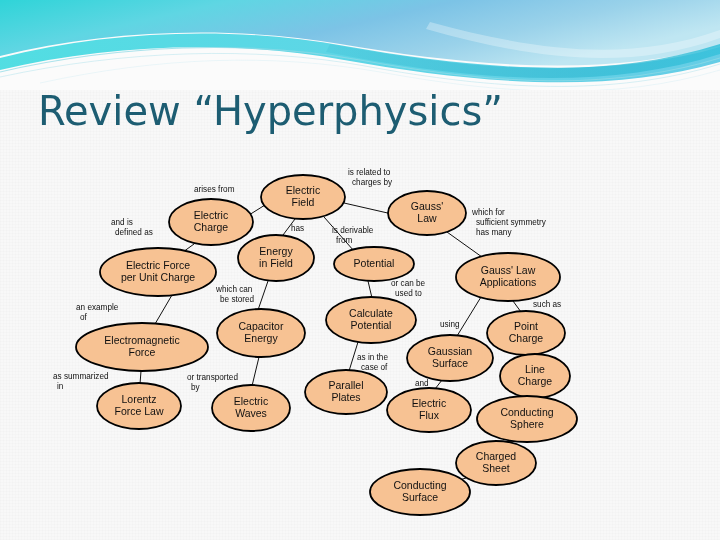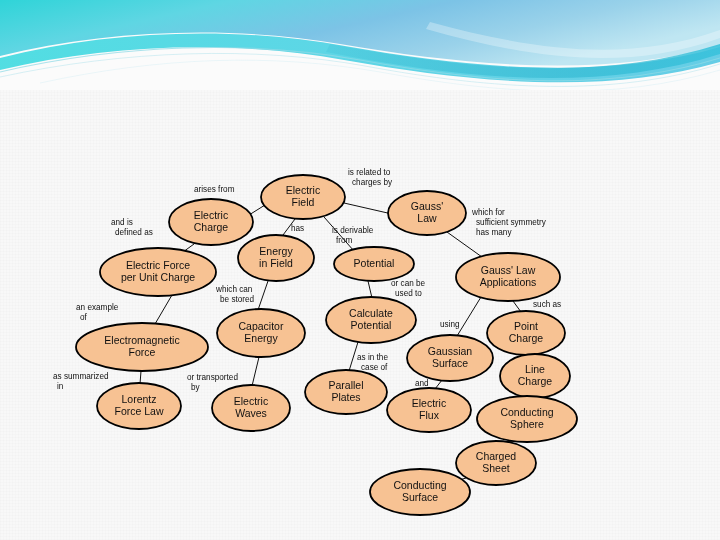--- a/index.html
+++ b/index.html
@@ -101,20 +101,21 @@
     <rect x="0" y="0" width="720" height="90" fill="#fbfbfb"></rect>
     <path d="M0,0 L720,0 L720,46 C600,78 470,66 340,44 C230,25 105,30 0,56 Z" fill="url(#gradTop)"></path>
     <path d="M0,58 C110,30 235,26 345,46 C475,69 605,80 720,47 L720,62 C606,95 474,83 344,60 C234,40 110,44 0,70 Z" fill="url(#gradBand)" opacity="0.92"></path>
     <path d="M330,44 C470,70 600,82 720,44 L720,54 C600,92 466,80 326,52 Z" fill="url(#gradBandDeep)"></path>
     <path d="M0,72 C120,44 250,40 360,60 C490,84 610,92 720,58" fill="none" stroke="#8fd9e6" stroke-width="1.1" opacity="0.75"></path>
     <path d="M0,77 C125,50 255,46 365,66 C495,90 612,97 720,64" fill="none" stroke="#bfe7ef" stroke-width="0.9" opacity="0.7"></path>
     <path d="M40,83 C160,57 270,53 380,72 C505,95 615,101 720,70" fill="none" stroke="#d8eff5" stroke-width="0.8" opacity="0.6"></path>
     <path d="M430,22 C540,52 630,62 720,30 L720,38 C628,71 536,60 426,29 Z" fill="#ffffff" opacity="0.30"></path>
   </svg>
 
+  <div id="slide-title">Review “Hyperphysics”</div>
 
   <svg id="concept-map" viewBox="0 0 720 540" xmlns="http://www.w3.org/2000/svg">
     <g id="cmap-edges">
         <line x1="265" y1="205" x2="249" y2="215" class="cmap-edge" stroke="#000000"></line>
         <line x1="344" y1="203" x2="392" y2="214" class="cmap-edge" stroke="#000000"></line>
         <line x1="295" y1="219" x2="283" y2="235" class="cmap-edge" stroke="#000000"></line>
         <line x1="324" y1="217" x2="354" y2="251" class="cmap-edge" stroke="#000000"></line>
         <line x1="194" y1="244" x2="183" y2="252" class="cmap-edge" stroke="#000000"></line>
         <line x1="447" y1="232" x2="482" y2="257" class="cmap-edge" stroke="#000000"></line>
         <line x1="172" y1="295" x2="155" y2="324" class="cmap-edge" stroke="#000000"></line>

